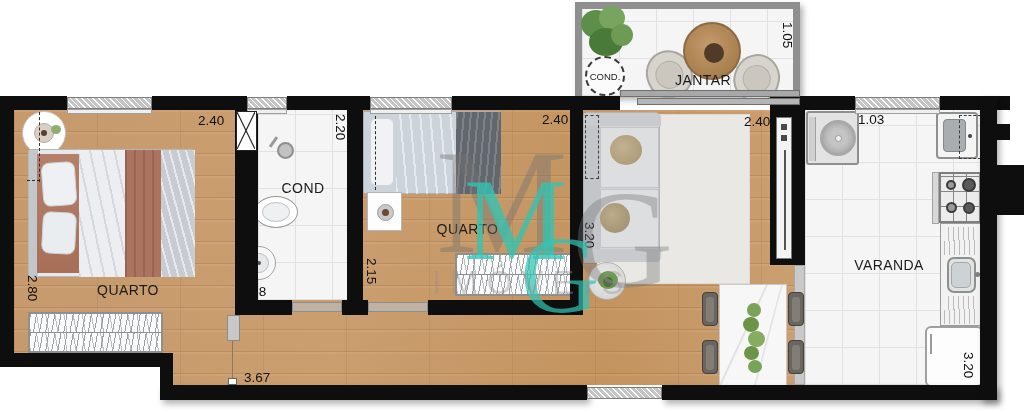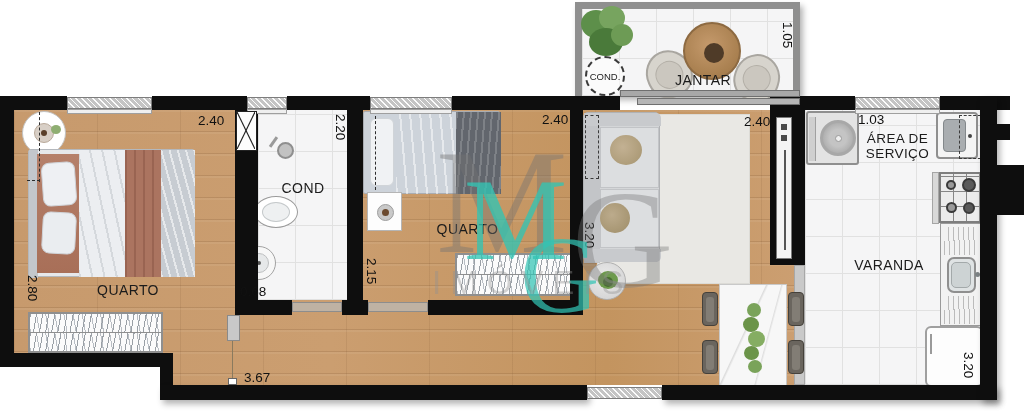--- a/index.html
+++ b/index.html
@@ -249,24 +249,20 @@
   <div class="furn" style="left:806px;top:111px;width:53px;height:54px;background:#e3e3e3;border:2px solid #8f8f8f;border-radius:3px;z-index:10;">
     <span style="left:1px;top:4px;width:7px;height:44px;background:#cfcfcf;border-right:1px solid #a0a0a0;"></span>
     <span class="blob" style="left:12px;top:7px;width:36px;height:36px;background:radial-gradient(circle, #c4c4c4 0 40%, #b0b0b0 70%);border:3px solid #a8a8a8;"></span>
     <span class="blob" style="left:27px;top:22px;width:7px;height:7px;background:#efefef;border:1px solid #9a9a9a;"></span>
   </div>
   <div class="furn" style="left:936px;top:112px;width:42px;height:47px;background:#f4f4f4;border:2px solid #8f8f8f;border-radius:4px;z-index:10;">
     <span style="left:5px;top:5px;width:23px;height:33px;background:#a9adb0;border:1px solid #83888b;border-radius:4px;"></span>
     <span class="blob" style="left:30px;top:20px;width:4px;height:4px;background:#444;"></span>
   </div>
   <div class="dashedbox" style="left:959px;top:115px;width:36px;height:44px;"></div>
-  <div class="room-label" style="left:860px;top:131px;width:75px;font-size:13.5px;">
-    <span style="position:static;display:block;">ÁREA DE</span>
-    <span style="position:static;display:block;">SERVIÇO</span>
-  </div>
   <div class="dim" style="left:858px;top:112px;">1.03</div>
 
   <div style="left:932px;top:172px;width:7px;height:52px;background:#d8d8d8;border:1px solid #a5a5a5;z-index:10;"></div>
   <div class="furn" style="left:939px;top:172px;width:43px;height:51px;background:#ececec;border:2px solid #7e7e7e;z-index:10;">
     <span style="left:0;top:0;width:39px;height:47px;opacity:.55;background:
       repeating-linear-gradient(0deg, rgba(0,0,0,0) 0 14px, #333 14px 15px),
       repeating-linear-gradient(90deg, rgba(0,0,0,0) 0 12px, #333 12px 13px);"></span>
     <span class="burner" style="left:5px;top:6px;width:10px;height:10px;"></span>
     <span class="burner" style="left:21px;top:4px;width:14px;height:14px;background:#5a5a5a;"></span>
     <span class="burner" style="left:5px;top:28px;width:11px;height:11px;"></span>

